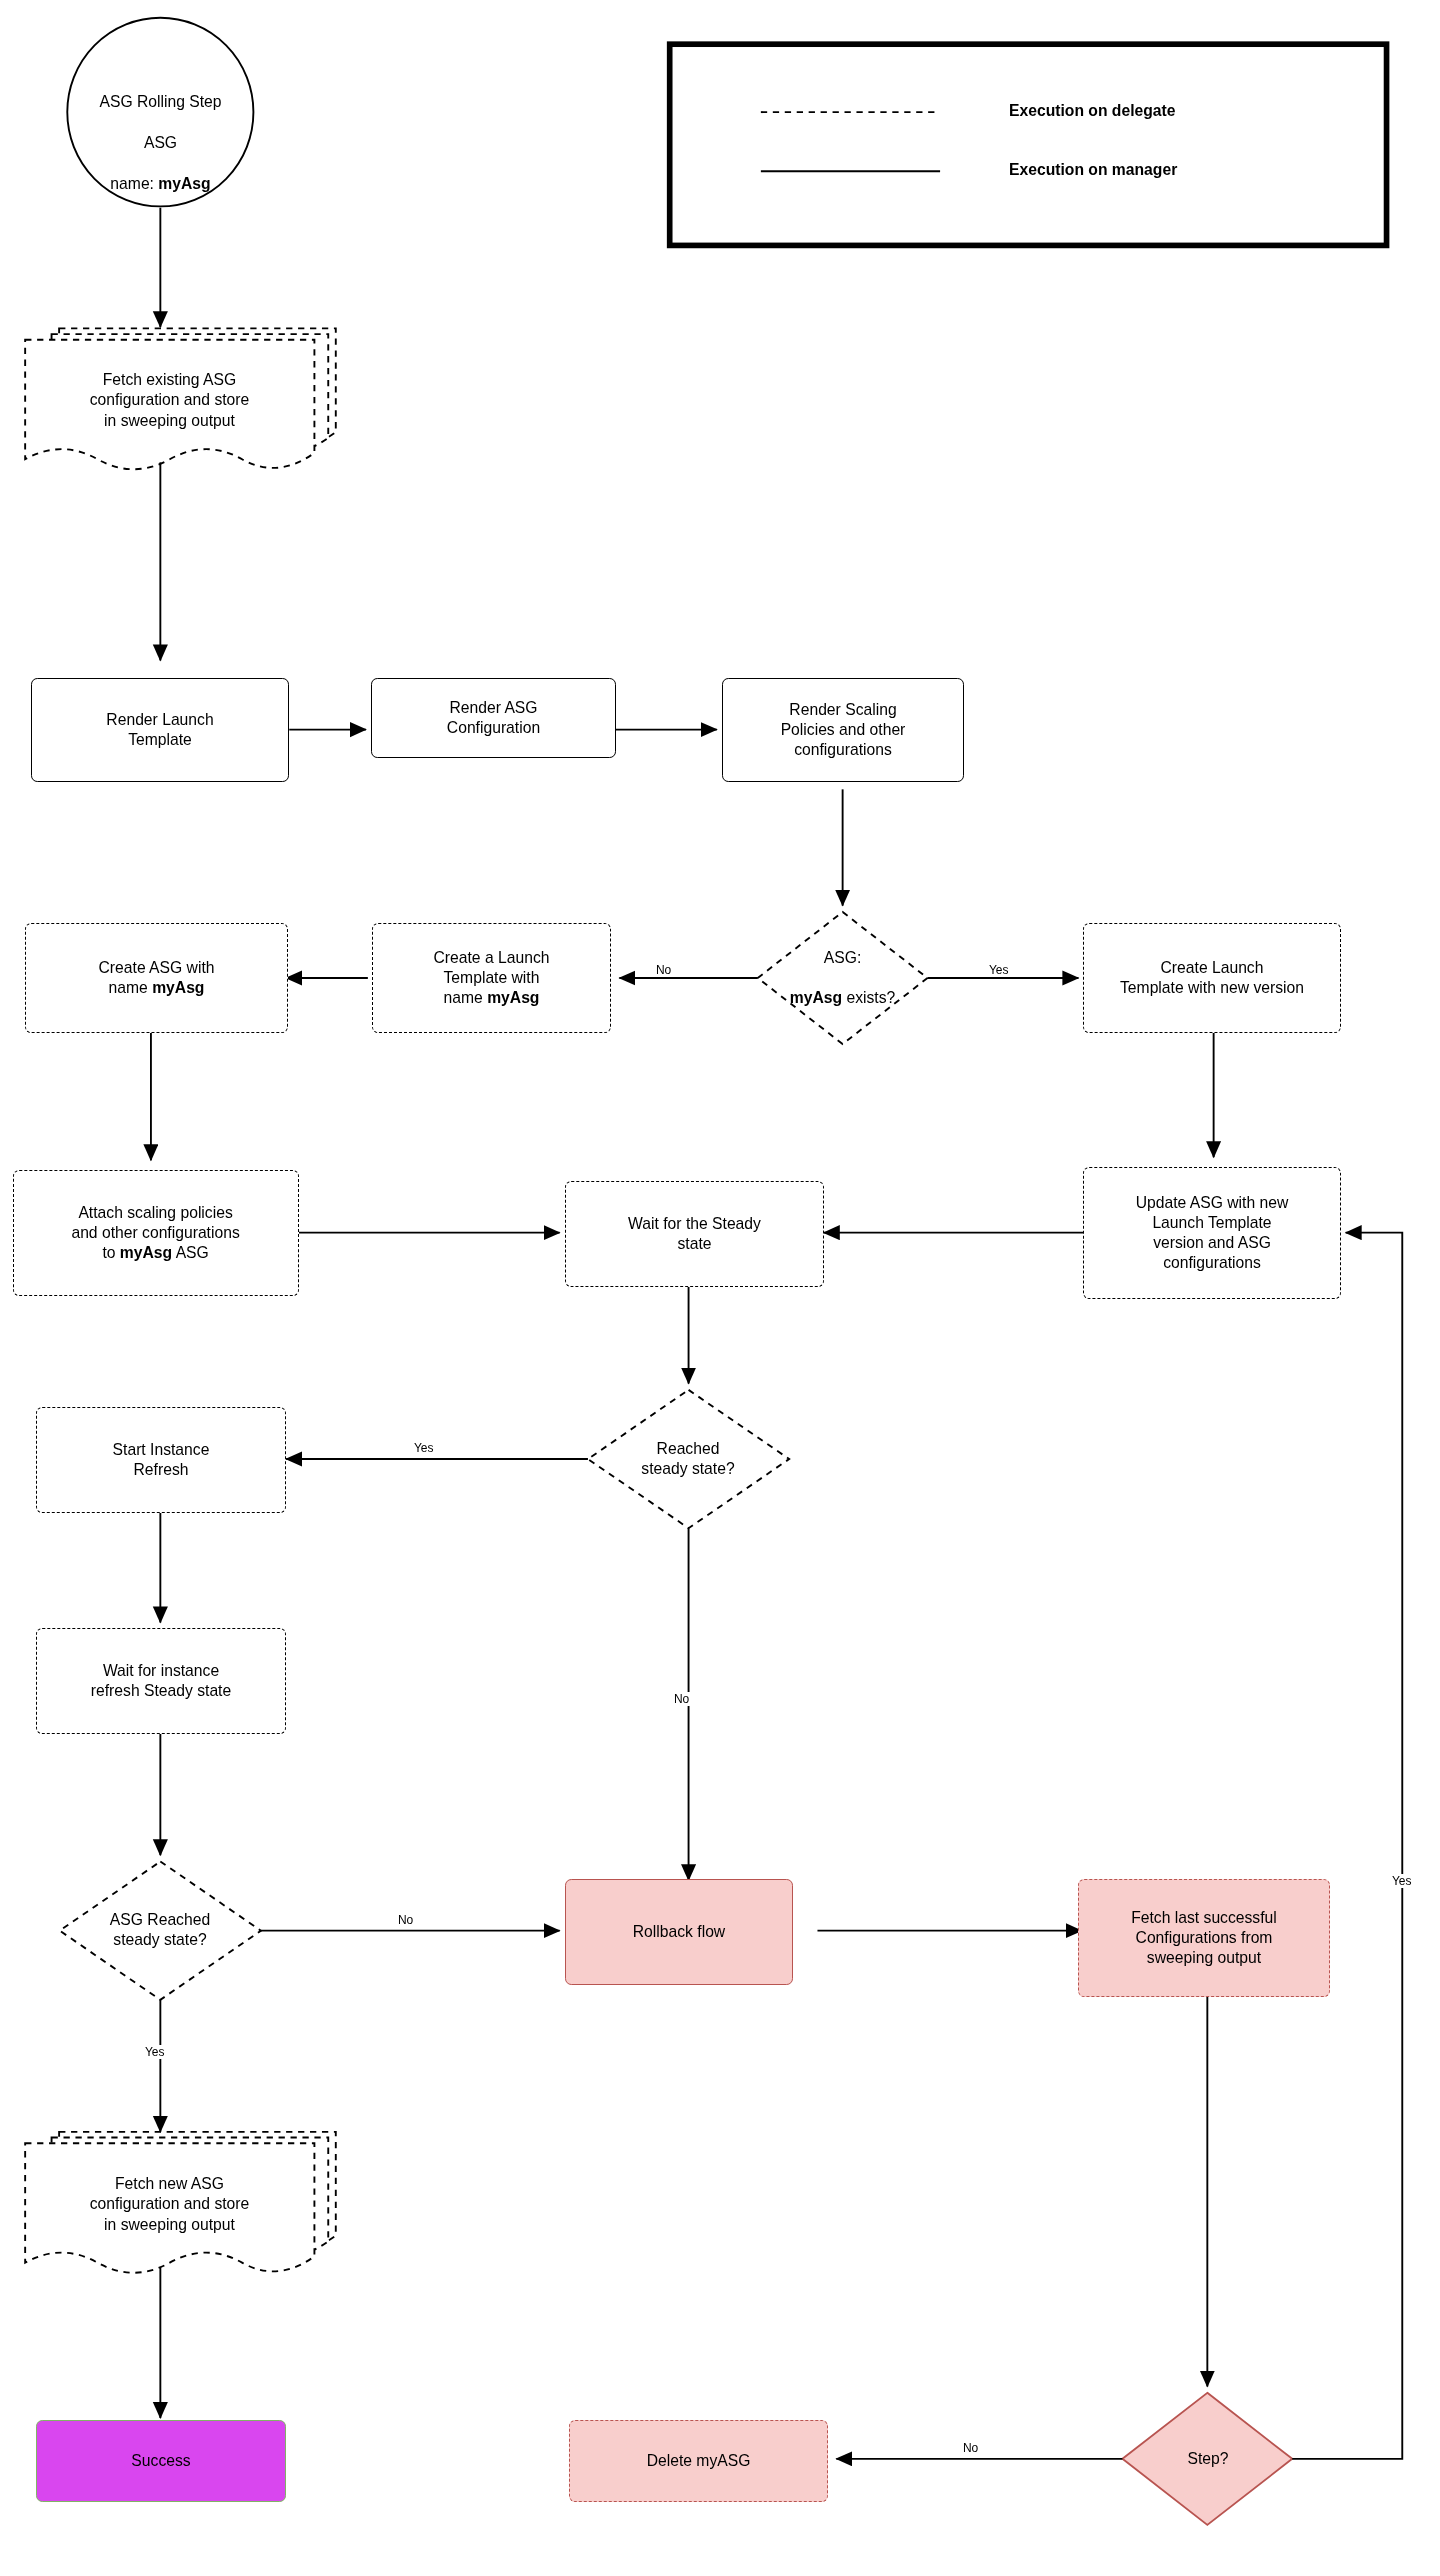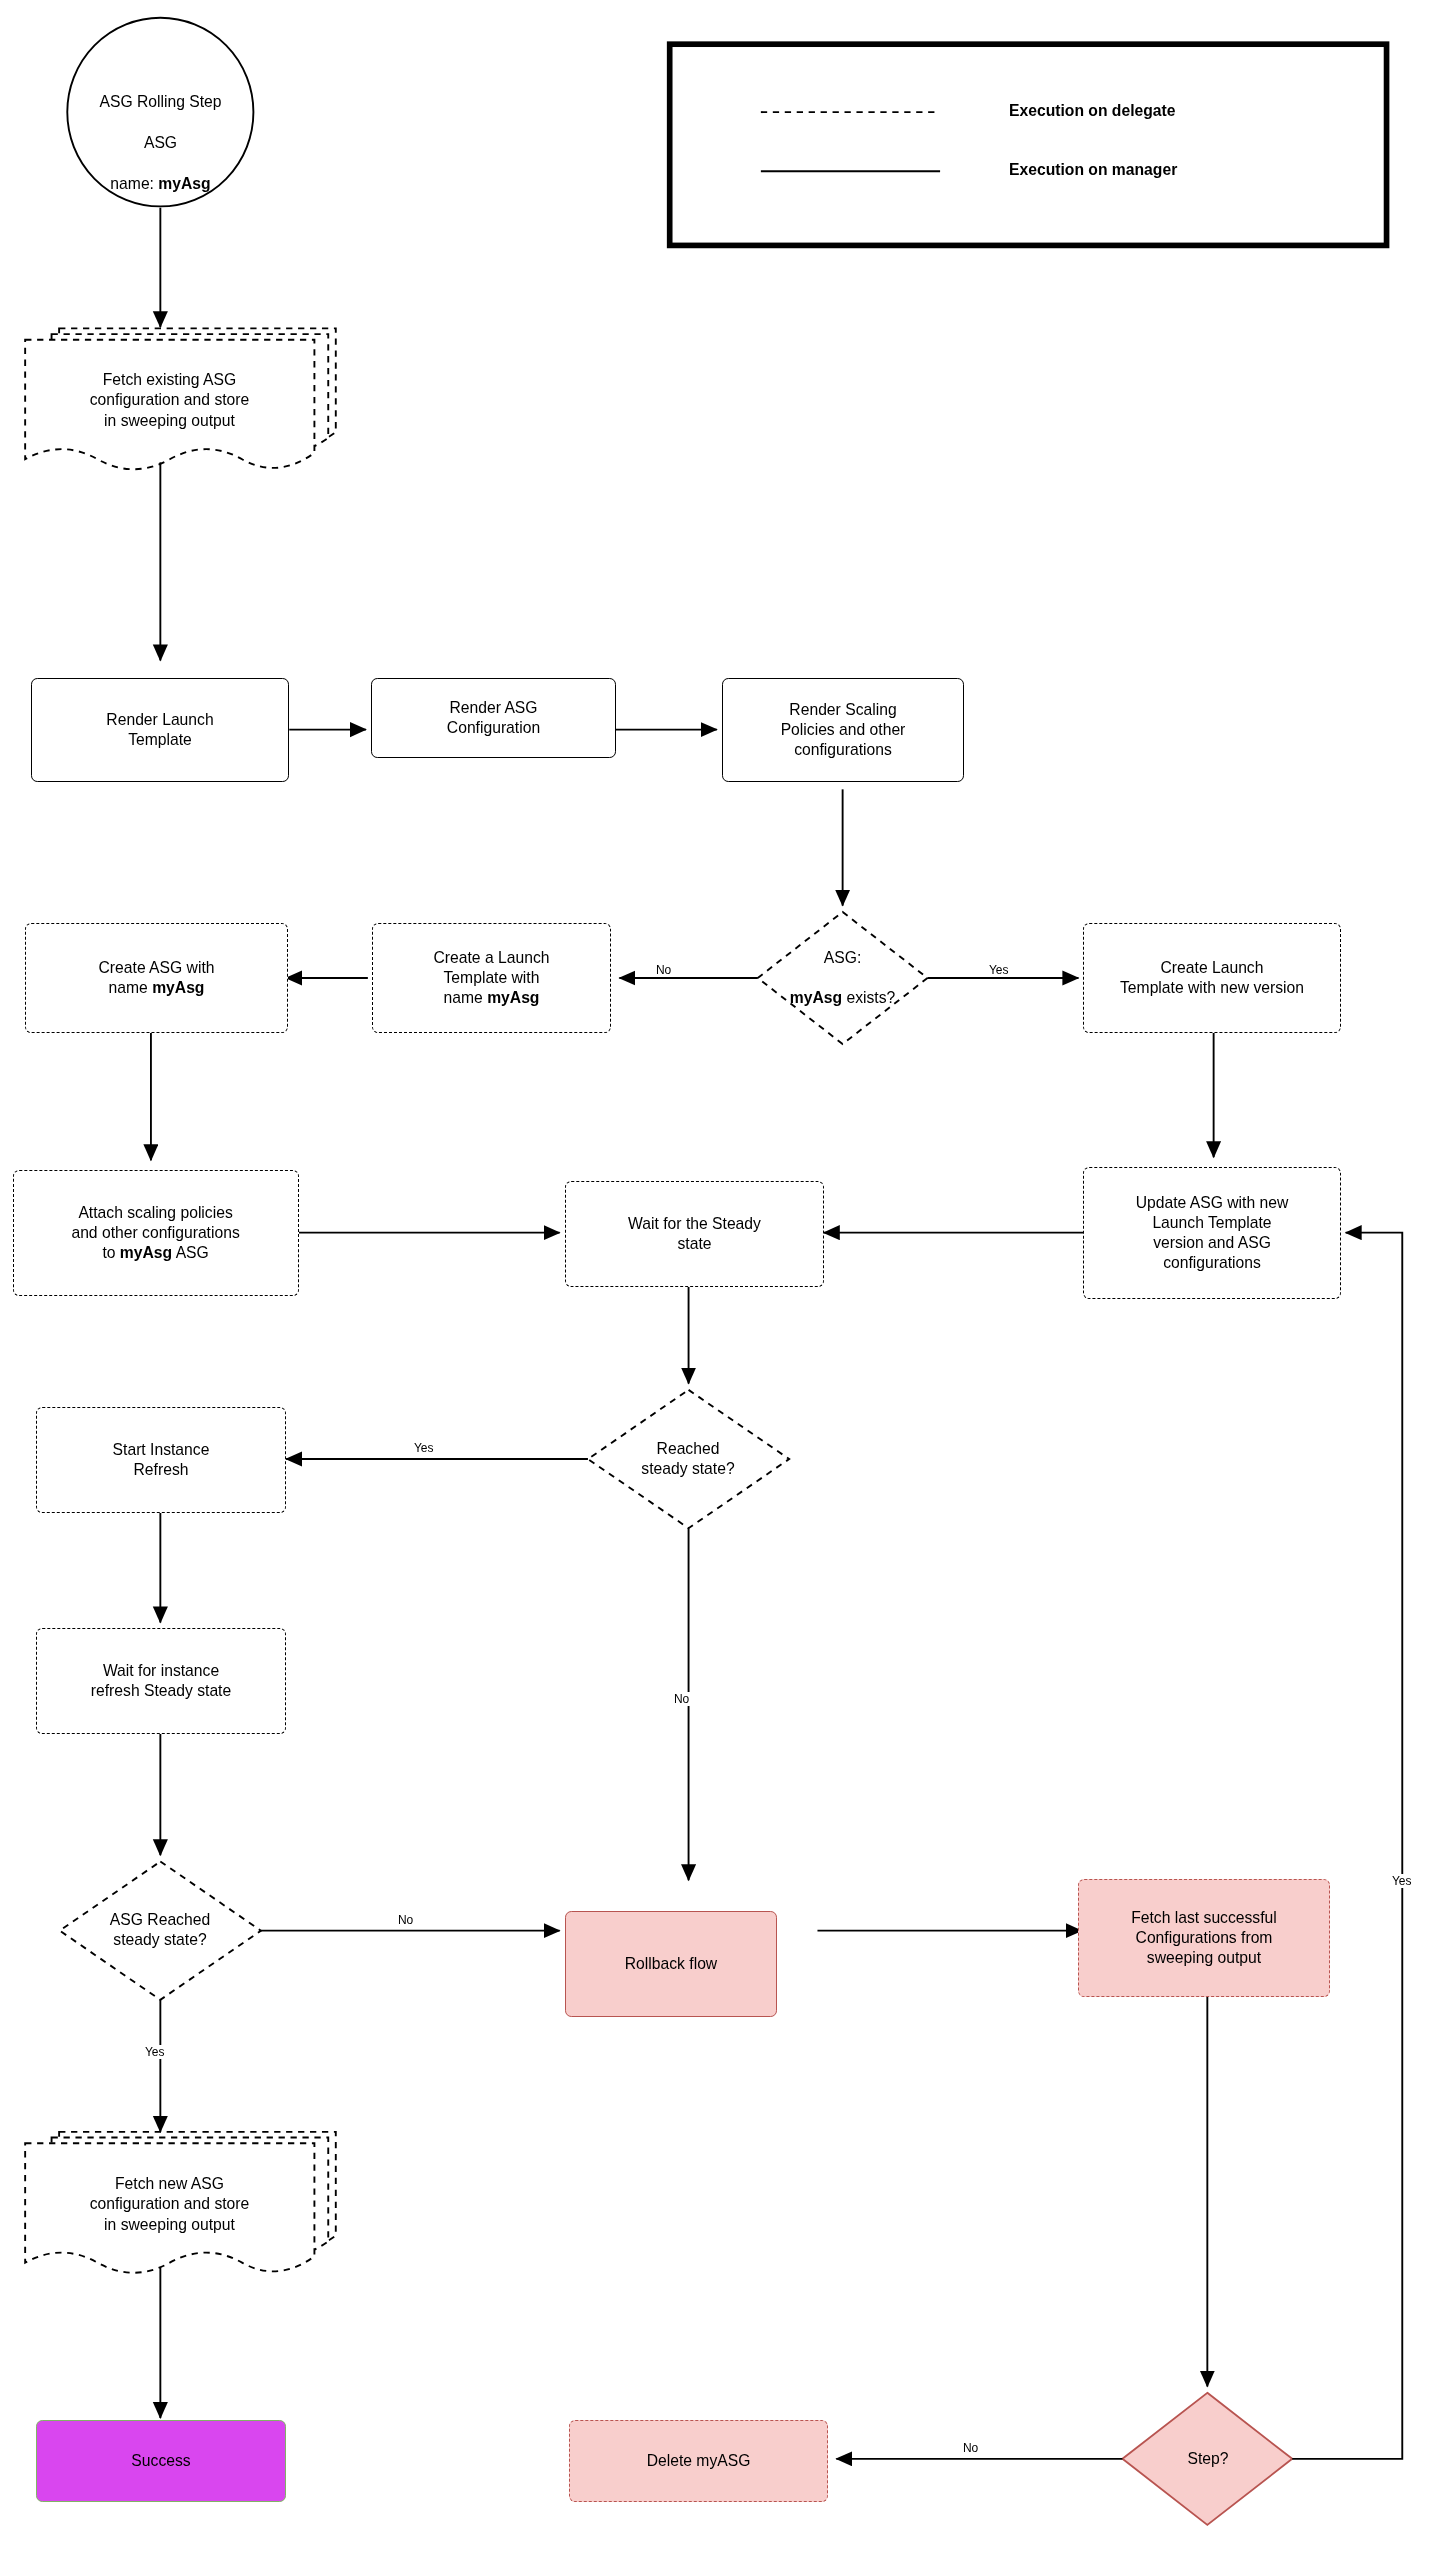--- a/index.html
+++ b/index.html
@@ -245,21 +245,21 @@
 steady state?</div>
 
   <div class="node rect-dashed" style="left:36px; top:1407px; width:250px; height:106px;">Start Instance
 Refresh</div>
   <div class="node rect-dashed" style="left:36px; top:1628px; width:250px; height:106px;">Wait for instance
 refresh Steady state</div>
 
   <div class="diamond-text" style="left:69px; top:1894px; width:182px; height:72px;">ASG Reached
 steady state?</div>
 
-  <div class="node rect-red" style="left:565px; top:1879px; width:212px; height:106px;margin-top:32px;">Rollback flow</div>
+  <div class="node rect-red" style="left:565px; top:1879px; width:228px; height:106px;">Rollback flow</div>
   <div class="node rect-red-dashed" style="left:1078px; top:1879px; width:252px; height:118px;">Fetch last successful
 Configurations from
 sweeping output</div>
 
   <div class="node plain" style="left:25px; top:2162px; width:289px; height:85px;">Fetch new ASG
 configuration and store
 in sweeping output</div>
 
   <div class="node rect-green" style="left:36px; top:2420px; width:250px; height:82px;">Success</div>
 

